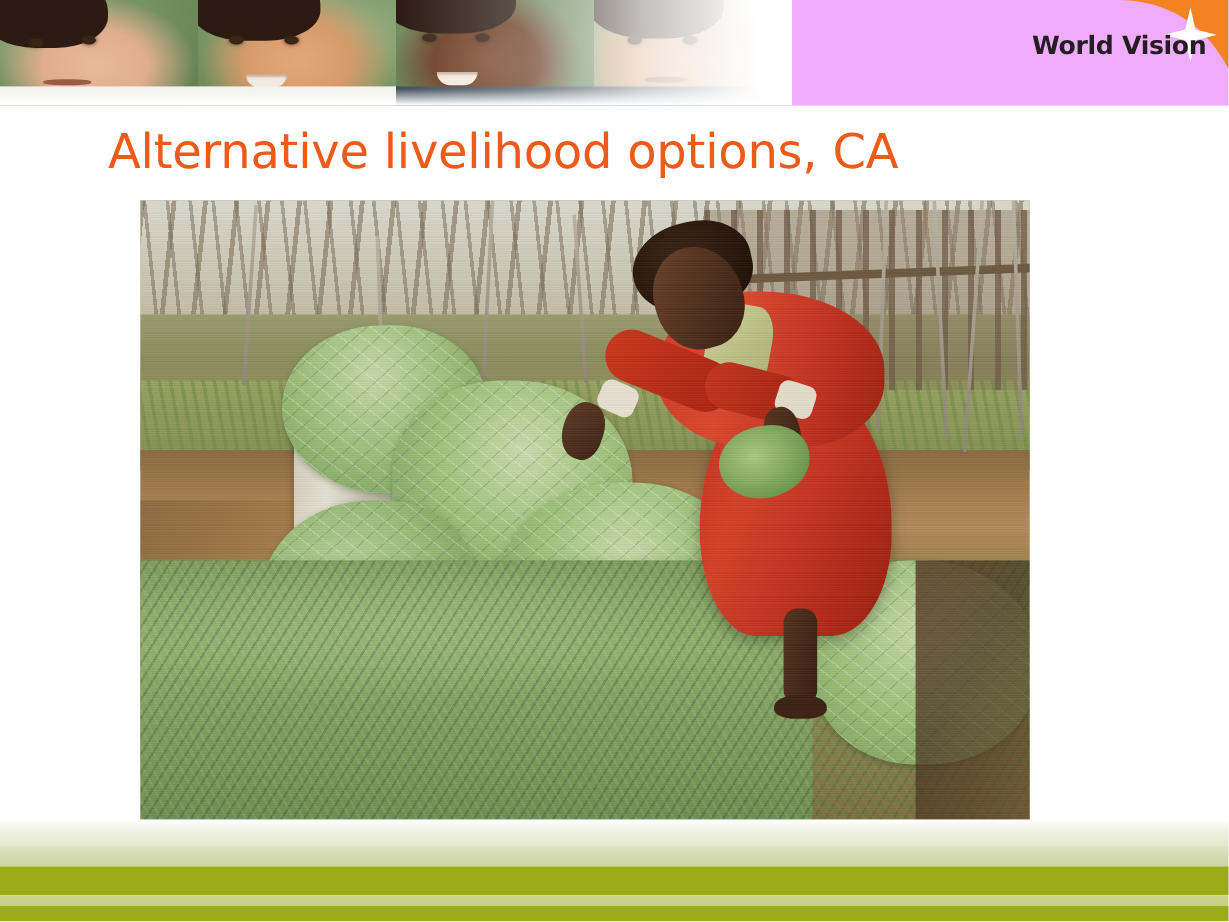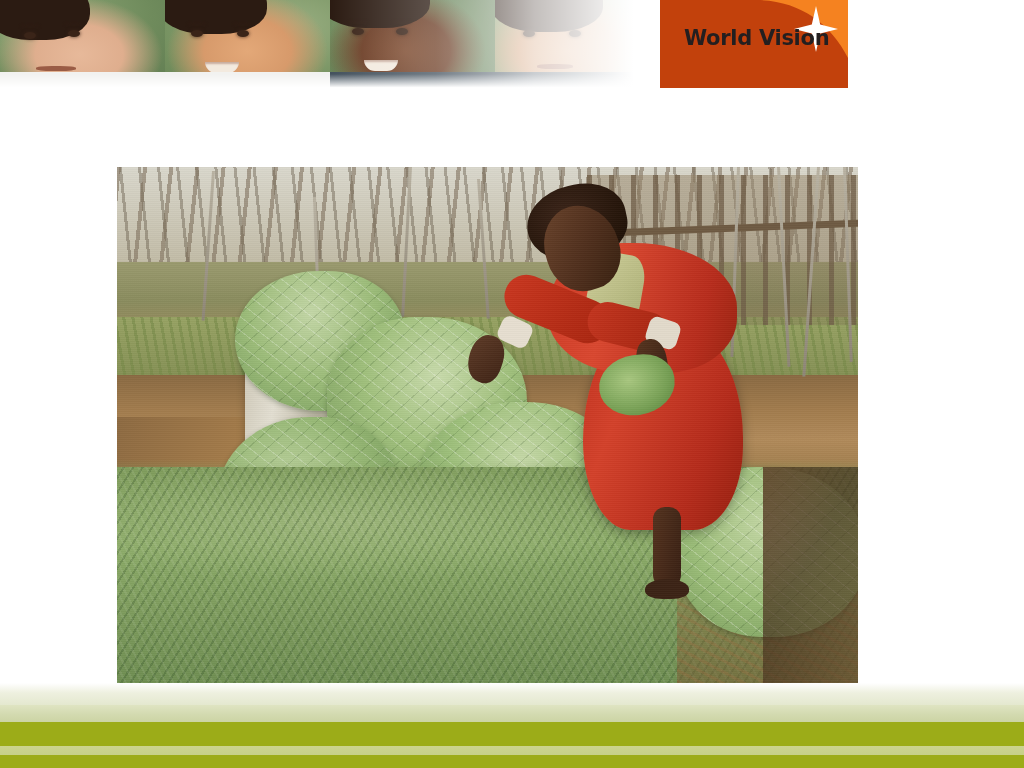--- a/index.html
+++ b/index.html
@@ -13,23 +13,23 @@
   .slide {
     position:relative;
     width:1024px; height:768px;
     background:#ffffff;
     overflow:hidden;
   }
 
   
   .header-band {
     position:absolute; left:0; top:0;
-    width:848px; height:88px;
+    width:1024px; height:88px;
     overflow:hidden;
-    background:#c2410c;
+    background:#f0abfc;
   }
   .kids-strip {
     position:absolute; left:0; top:0;
     width:660px; height:88px;
     overflow:hidden;
   }
   .kids-strip .faces {
     position:absolute; left:0; top:0;
     width:660px; height:88px;
     display:flex;
@@ -433,20 +433,21 @@
         <path d="M108,0 C152,2 186,26 200,62 L200,74 C182,32 150,6 100,4 Z" fill="#ffffff" opacity="0.0"></path>
 
         <g>
           <path d="M168,6 L172.2,24.5 L190,29 L172.2,33.5 L168,52 L163.8,33.5 L146,29 L163.8,24.5 Z" fill="#ffffff"></path>
         </g>
       </svg>
       <div class="logo-wordmark">World Vision</div>
     </div>
   </div>
 
+  <div class="slide-title">Alternative livelihood options, CA</div>
 
   <div class="photo-frame">
     <div class="ph ph-sky"></div>
     <div class="ph ph-forest"></div>
     <div class="ph ph-slope"></div>
     <div class="ph ph-slope-grass"></div>
     <div class="ph ph-fence"></div>
     <div class="ph ph-fence-rail"></div>
     <div class="ph ph-bank"></div>
     <div class="ph ph-bank-left"></div>

